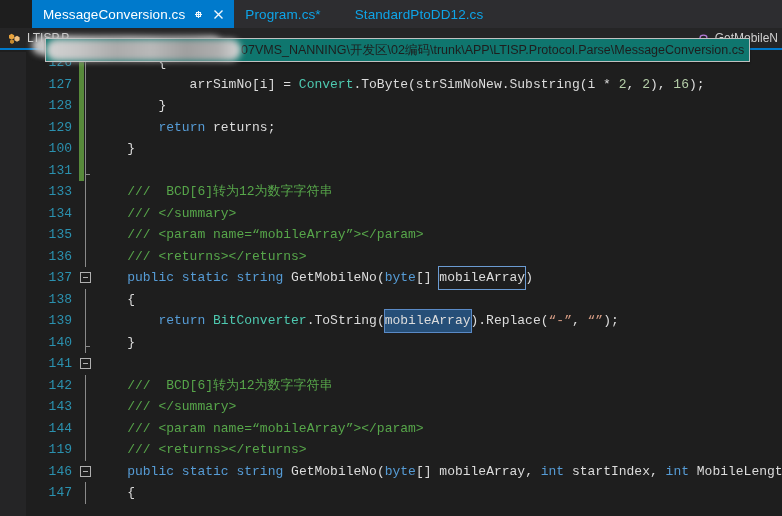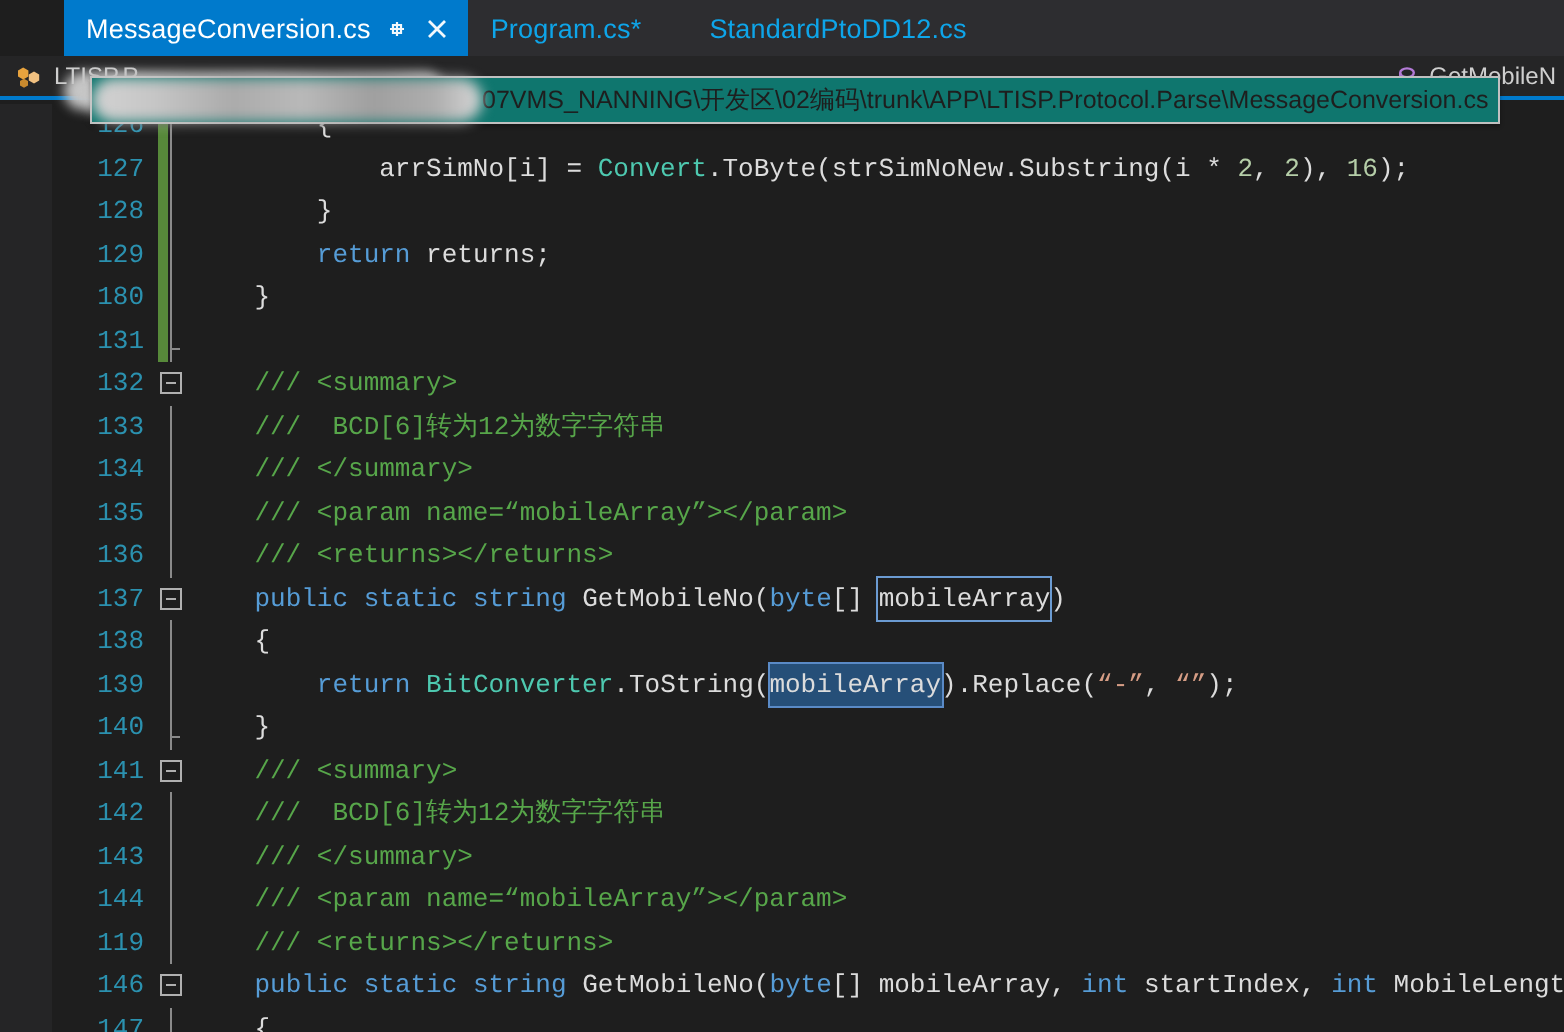--- a/index.html
+++ b/index.html
@@ -206,32 +206,31 @@
   </div>
 
   <div class="editor">
     <div class="ed-leftstrip"></div>
     <div class="ed-selmargin"></div>
     <div class="code-area" id="code-area">
         <div class="line"><span class="lnum">126</span><span class="changebar"></span><span class="outline-line"></span><span class="ctext"><span class="pln">        {</span></span></div>
         <div class="line"><span class="lnum">127</span><span class="changebar"></span><span class="outline-line"></span><span class="ctext"><span class="pln">            arrSimNo[i] = </span><span class="typ">Convert</span><span class="pln">.ToByte(strSimNoNew.Substring(i * </span><span class="num">2</span><span class="pln">, </span><span class="num">2</span><span class="pln">), </span><span class="num">16</span><span class="pln">);</span></span></div>
         <div class="line"><span class="lnum">128</span><span class="changebar"></span><span class="outline-line"></span><span class="ctext"><span class="pln">        }</span></span></div>
         <div class="line"><span class="lnum">129</span><span class="changebar"></span><span class="outline-line"></span><span class="ctext"><span class="pln">        </span><span class="kw">return</span><span class="pln"> returns;</span></span></div>
-        <div class="line"><span class="lnum">180</span><span class="changebar"></span><span class="outline-line"></span><span class="ctext"><span class="pln">    }</span></span></div>
+        <div class="line"><span class="lnum">100</span><span class="changebar"></span><span class="outline-line"></span><span class="ctext"><span class="pln">    }</span></span></div>
         <div class="line"><span class="lnum">131</span><span class="changebar"></span><span class="outline-line"></span><span class="outline-elbow"></span><span class="ctext"><span class="pln"></span></span></div>
-        <div class="line"><span class="lnum">132</span><span class="outline-box"></span><span class="ctext"><span class="cmt">    /// </span><span class="cmt">&lt;summary&gt;</span></span></div>
         <div class="line"><span class="lnum">133</span><span class="outline-line"></span><span class="ctext"><span class="cmt">    ///  BCD[6]转为12为数字字符串</span></span></div>
         <div class="line"><span class="lnum">134</span><span class="outline-line"></span><span class="ctext"><span class="cmt">    /// &lt;/summary&gt;</span></span></div>
         <div class="line"><span class="lnum">135</span><span class="outline-line"></span><span class="ctext"><span class="cmt">    /// &lt;param name=“mobileArray”&gt;&lt;/param&gt;</span></span></div>
         <div class="line"><span class="lnum">136</span><span class="outline-line"></span><span class="ctext"><span class="cmt">    /// &lt;returns&gt;&lt;/returns&gt;</span></span></div>
         <div class="line"><span class="lnum">137</span><span class="outline-box"></span><span class="ctext"><span class="pln">    </span><span class="kw">public</span><span class="pln"> </span><span class="kw">static</span><span class="pln"> </span><span class="kw">string</span><span class="pln"> GetMobileNo(</span><span class="kw">byte</span><span class="pln">[] </span><span class="pln boxref">mobileArray</span><span class="pln">)</span></span></div>
         <div class="line"><span class="lnum">138</span><span class="outline-line"></span><span class="ctext"><span class="pln">    {</span></span></div>
         <div class="line"><span class="lnum">139</span><span class="outline-line"></span><span class="ctext"><span class="pln">        </span><span class="kw">return</span><span class="pln"> </span><span class="typ">BitConverter</span><span class="pln">.ToString(</span><span class="pln hl">mobileArray</span><span class="pln">).Replace(</span><span class="str">“-”</span><span class="pln">, </span><span class="str">“”</span><span class="pln">);</span></span></div>
         <div class="line"><span class="lnum">140</span><span class="outline-line"></span><span class="outline-elbow"></span><span class="ctext"><span class="pln">    }</span></span></div>
-        <div class="line"><span class="lnum">141</span><span class="outline-box"></span><span class="ctext"><span class="cmt">    /// &lt;summary&gt;</span></span></div>
+        <div class="line"><span class="lnum">141</span><span class="outline-box"></span></div>
         <div class="line"><span class="lnum">142</span><span class="outline-line"></span><span class="ctext"><span class="cmt">    ///  BCD[6]转为12为数字字符串</span></span></div>
         <div class="line"><span class="lnum">143</span><span class="outline-line"></span><span class="ctext"><span class="cmt">    /// &lt;/summary&gt;</span></span></div>
         <div class="line"><span class="lnum">144</span><span class="outline-line"></span><span class="ctext"><span class="cmt">    /// &lt;param name=“mobileArray”&gt;&lt;/param&gt;</span></span></div>
         <div class="line"><span class="lnum">119</span><span class="outline-line"></span><span class="ctext"><span class="cmt">    /// &lt;returns&gt;&lt;/returns&gt;</span></span></div>
         <div class="line"><span class="lnum">146</span><span class="outline-box"></span><span class="ctext"><span class="pln">    </span><span class="kw">public</span><span class="pln"> </span><span class="kw">static</span><span class="pln"> </span><span class="kw">string</span><span class="pln"> GetMobileNo(</span><span class="kw">byte</span><span class="pln">[] mobileArray, </span><span class="kw">int</span><span class="pln"> startIndex, </span><span class="kw">int</span><span class="pln"> MobileLength)</span></span></div>
         <div class="line"><span class="lnum">147</span><span class="outline-line"></span><span class="ctext"><span class="pln">    {</span></span></div>
       </div>
   </div>
 
 </div>

